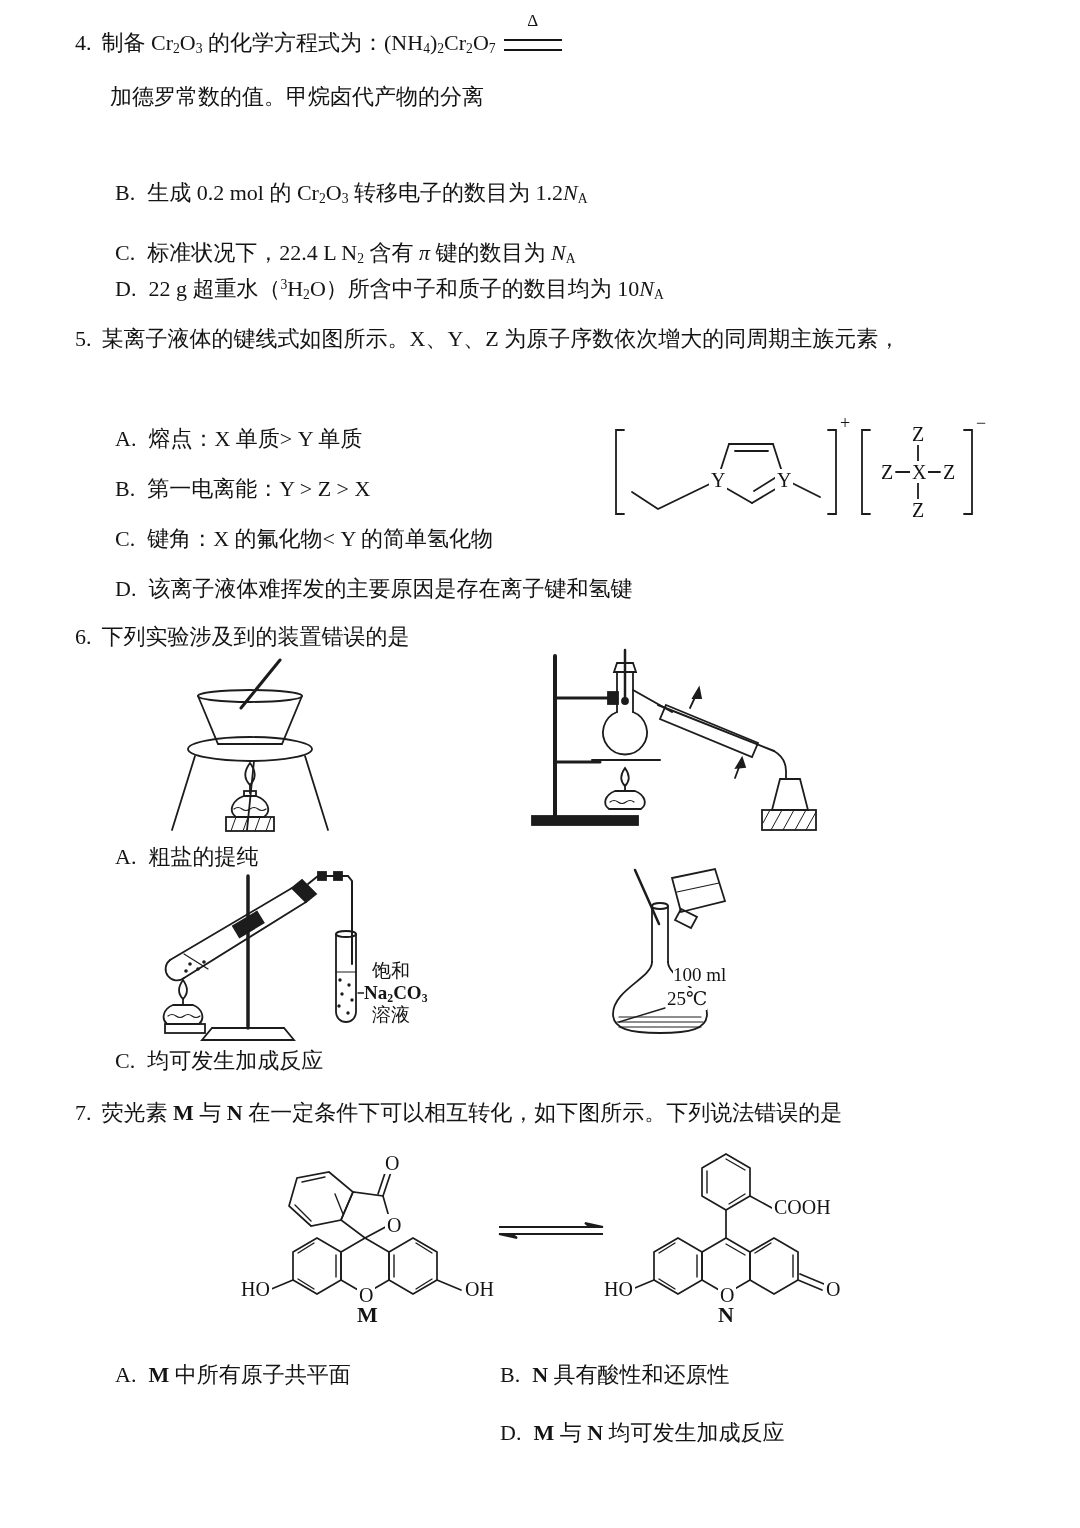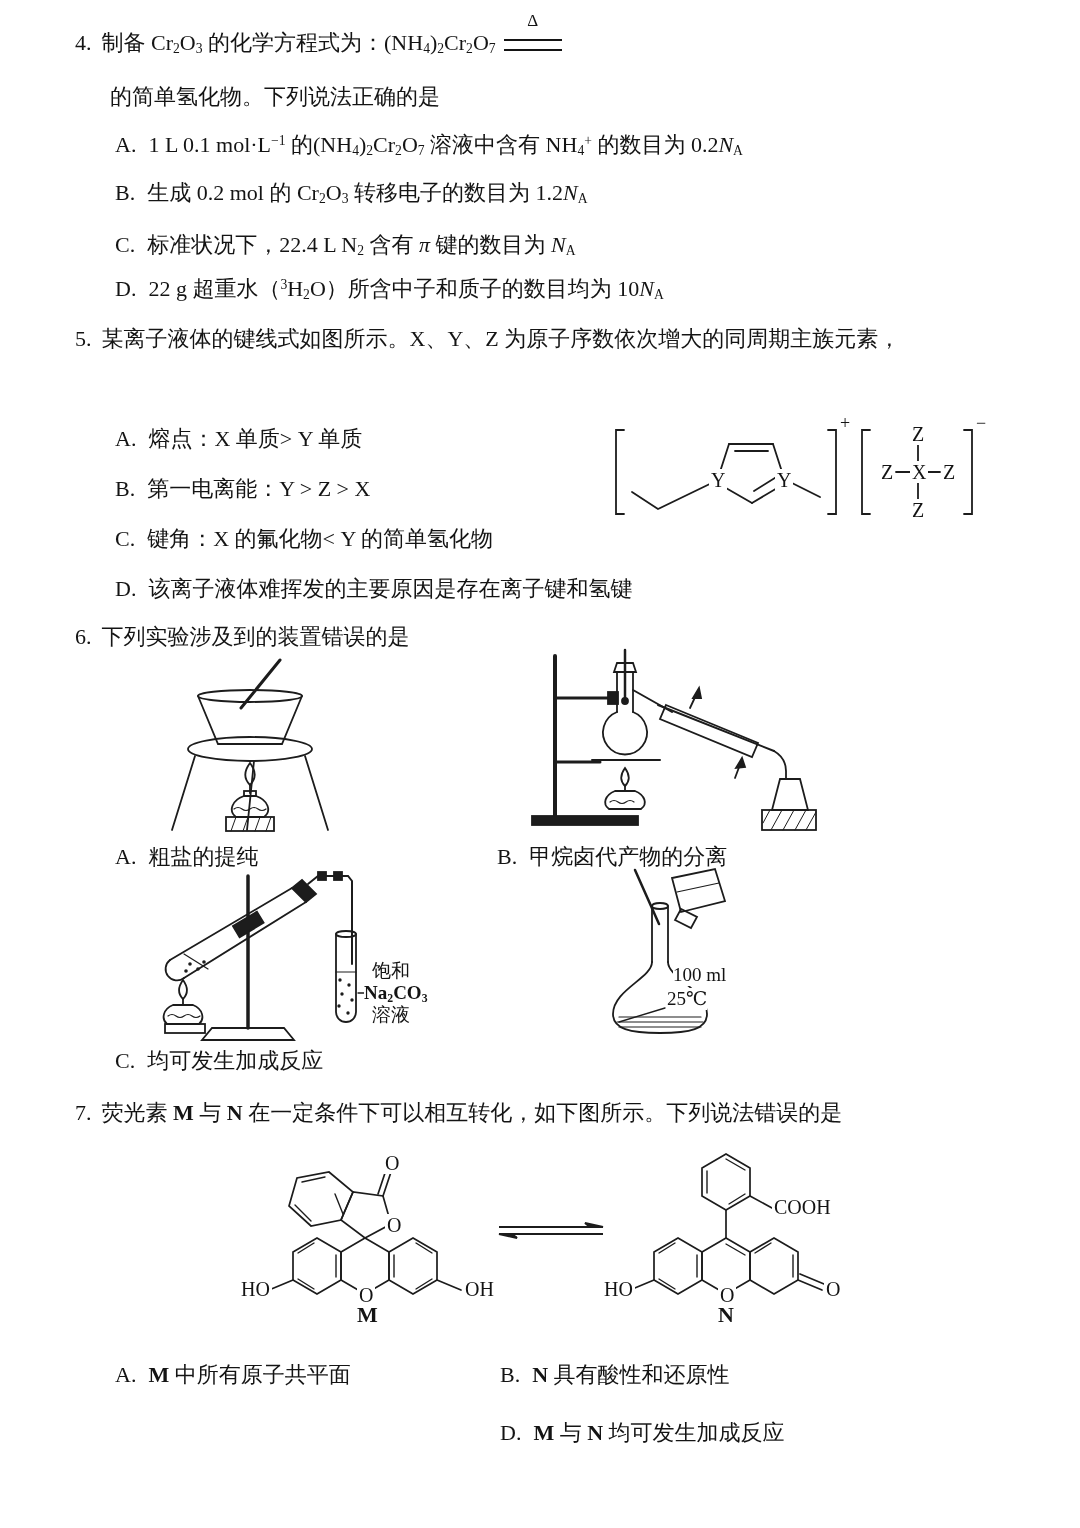--- a/index.html
+++ b/index.html
@@ -25,29 +25,26 @@
   .footer{position:absolute;left:0;top:1476px;width:1080px;text-align:center;font-size:22px;}
 </style>
 </head>
 <body>
 
 <div id="page">
 
   <div class="line" style="left:75px;top:26px">
     <span class="qnum">4.</span><span>制备 Cr<sub>2</sub>O<sub>3</sub> 的化学方程式为：(NH<sub>4</sub>)<sub>2</sub>Cr<sub>2</sub>O<sub>7</sub></span><span class="heat-eq"><span class="delta">Δ</span><span class="dbl"></span></span>
   </div>
-  <div class="line" style="left:110px;top:80px">的简单氢化物。下列说法正确的是</div>
-
-  <div class="line" style="left:115px;top:128px">
-    <span class="olt">A.</span><span>1 L 0.1 mol·L<sup>−1</sup> 的(NH<sub>4</sub>)<sub>2</sub>Cr<sub>2</sub>O<sub>7</sub> 溶液中含有 NH<sub>4</sub><sup>+</sup> 的数目为 0.2<i>N</i><sub>A</sub></span>
-  </div>
+  <div class="line" style="left:110px;top:80px">加德罗常数的值。甲烷卤代产物的分离</div>
+
   <div class="line" style="left:115px;top:176px">
     <span class="olt">B.</span><span>生成 0.2 mol 的 Cr<sub>2</sub>O<sub>3</sub> 转移电子的数目为 1.2<i>N</i><sub>A</sub></span>
   </div>
-  <div class="line" style="left:115px;top:228px">
+  <div class="line" style="left:115px;top:236px">
     <span class="olt">C.</span><span>标准状况下，22.4 L N<sub>2</sub> 含有 <i>π</i> 键的数目为 <i>N</i><sub>A</sub></span>
   </div>
   <div class="line" style="left:115px;top:272px">
     <span class="olt">D.</span><span>22 g 超重水（<sup>3</sup>H<sub>2</sub>O）所含中子和质子的数目均为 10<i>N</i><sub>A</sub></span>
   </div>
 
   <div class="line" style="left:75px;top:322px">
     <span class="qnum">5.</span><span>某离子液体的键线式如图所示。X、Y、Z 为原子序数依次增大的同周期主族元素，</span>
   </div>
 
@@ -151,23 +148,20 @@
         <path d="M105,120 C110,127 110,133 105,138 C100,133 100,127 105,120 Z"></path>
         <line x1="105" y1="138" x2="105" y2="143"></line>
         <path d="M95,143 C85,147 82,156 89,161 L121,161 C128,156 125,147 115,143 Z"></path>
         <path d="M90,154 q4,-3 8,0 q4,3 8,0 q4,-3 8,0" stroke-width="1.2"></path>
       </g>
     </svg>
   </div>
 
   <div class="line" style="left:115px;top:840px">
     <span class="olt">A.</span><span>粗盐的提纯</span>
-  </div>
-  <div class="line" style="left:497px;top:840px">
-    <span class="olt">B.</span><span>甲烷卤代产物的分离</span>
   </div>
 
   <div class="fig" style="left:120px;top:872px;width:330px;height:170px">
     <svg width="330" height="170" viewBox="0 0 330 170">
       <g stroke="#1c1c1c" stroke-width="1.8" fill="none" stroke-linecap="round">
         <line x1="128" y1="4" x2="128" y2="156" stroke-width="3.5"></line>
         <path d="M92,156 h72 l10,12 H82 Z"></path>
         <line x1="50" y1="88" x2="172" y2="16"></line>
         <line x1="64" y1="106" x2="186" y2="30"></line>
         <path d="M50,88 A11 11 0 0 0 64,106"></path>

